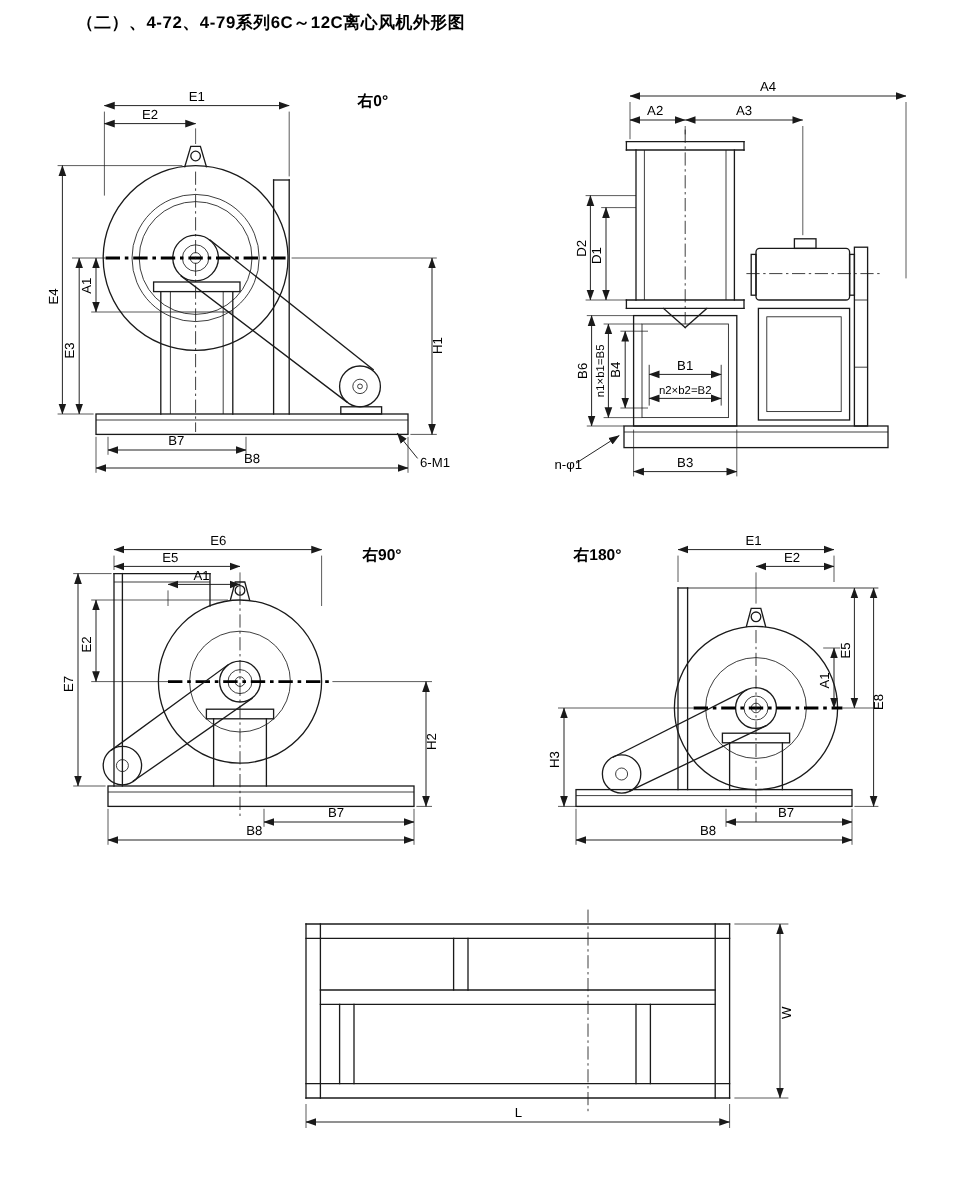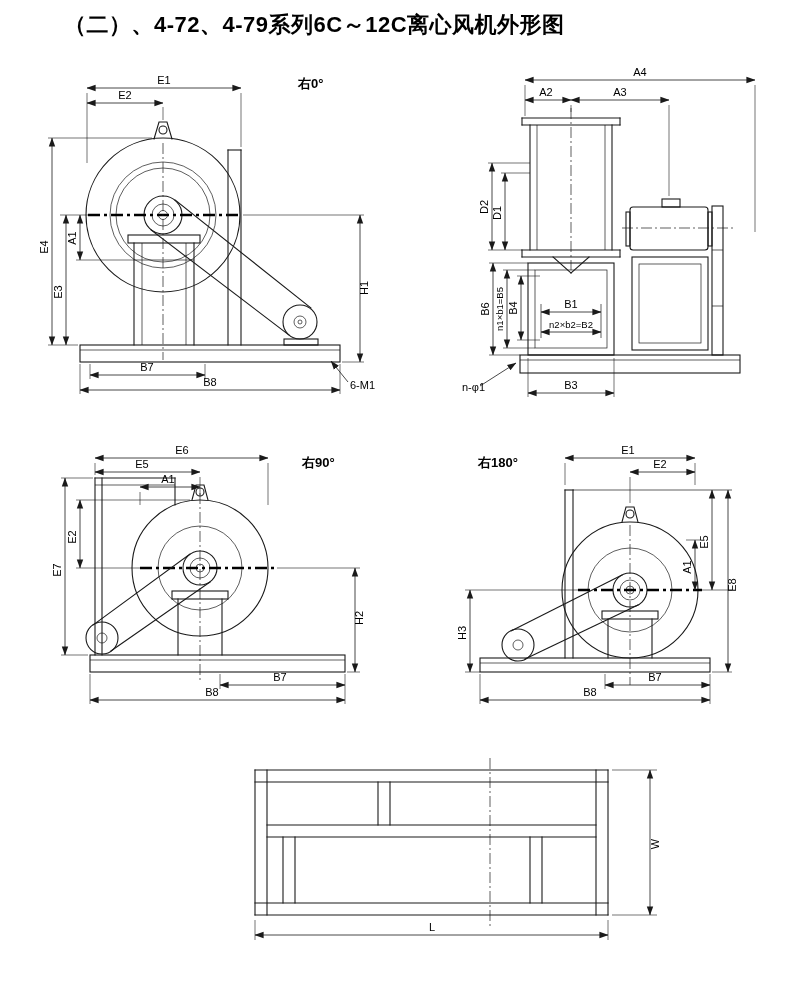--- a/index.html
+++ b/index.html
@@ -1,19 +1,19 @@
 <!DOCTYPE html>
 <html><head>
 <meta charset="utf-8">
 <style>
   *{margin:0;padding:0;box-sizing:border-box}
   html,body{background:#fff}
   body{width:800px;height:984px;position:relative;font-family:"Liberation Sans",sans-serif;color:#000}
   .canvas{position:absolute;inset:0;background:#fff;overflow:hidden}
-  .title{position:absolute;left:64px;top:10px;font-size:22px;font-weight:bold;letter-spacing:.5px;white-space:nowrap}
+  .title{position:absolute;left:64px;top:10px;font-size:14px;font-weight:bold;letter-spacing:.5px;white-space:nowrap}
   svg{position:absolute;overflow:visible}
   .out{stroke:#1a1a1a;stroke-width:1.1;fill:none;stroke-linecap:square}
   .thin{stroke:#1a1a1a;stroke-width:.7;fill:none}
   .ext{stroke:#1a1a1a;stroke-width:.6;fill:none}
   .dim{stroke:#1a1a1a;stroke-width:.8;fill:none;marker-start:url(#ar);marker-end:url(#ar)}
   .lead{stroke:#1a1a1a;stroke-width:.8;fill:none;marker-end:url(#ar)}
   .cl{stroke:#1a1a1a;stroke-width:.7;stroke-dasharray:11 3 2 3;fill:none}
   .clb{stroke:#000;stroke-width:2.4;stroke-dasharray:12 4 3 4;fill:none}
   text{fill:#000}
   .dt{font-size:11px}

